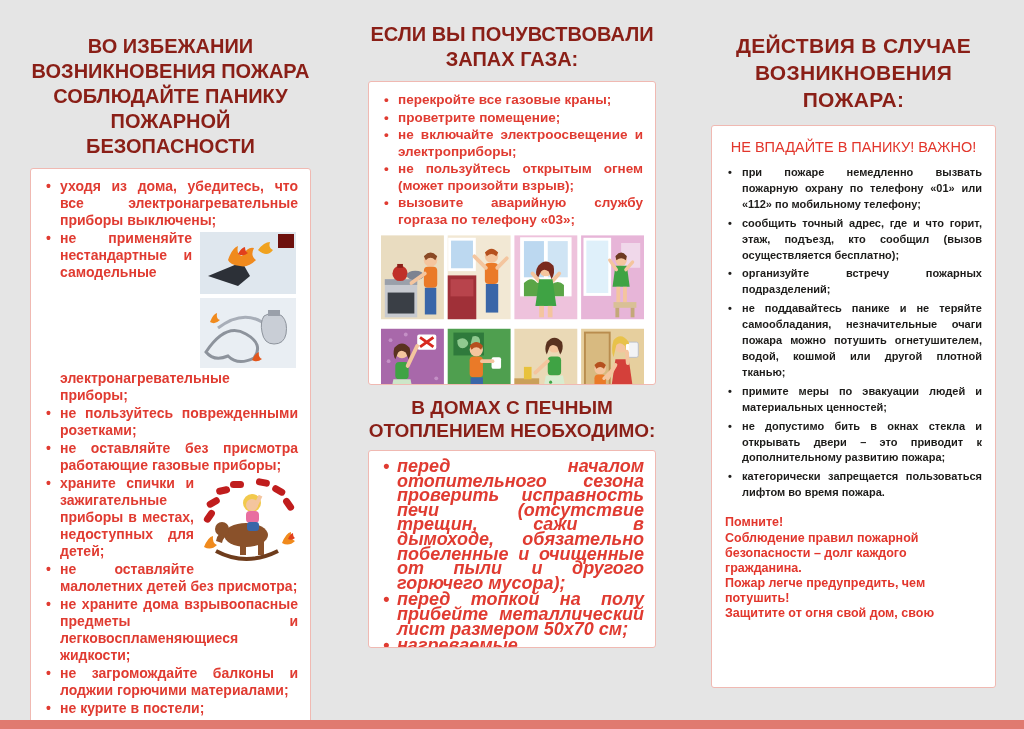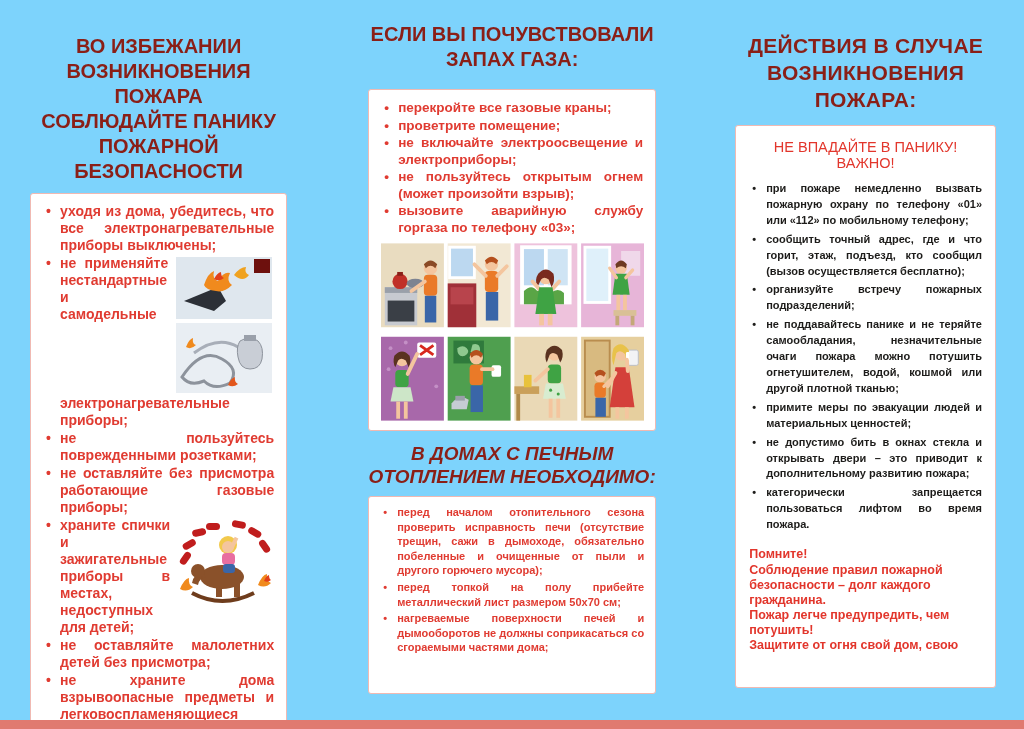--- a/index.html
+++ b/index.html
@@ -1,37 +1,37 @@
 <!DOCTYPE html>
 <html><head>
 <meta charset="utf-8">
 <style>
   html,body{margin:0;padding:0;}
   body{font-family:"Liberation Sans", sans-serif; -webkit-font-smoothing:antialiased;}
-  .poster{position:relative;width:1024px;height:729px;background:#7dd3fc;overflow:hidden;display:flex;gap:24px;}
+  .poster{position:relative;width:1024px;height:729px;background:#e5e5e5;overflow:hidden;display:flex;}
   .edge-bottom{position:absolute;left:0;bottom:0;width:100%;height:9px;background:#e07a70;}
   .col{position:relative;box-sizing:border-box;}
   .col1{width:341px;padding:0 30px;}
   .col2{width:342px;padding:0 27px;}
   .col3{width:341px;padding:0 28px;}
   .panel-title{font-weight:bold;text-align:center;color:#8a1f17;}
   .t1{margin-top:34px;font-size:20px;line-height:25px;}
   .t2{margin-top:22px;font-size:20px;line-height:25px;}
-  .t2b{margin-top:11px;font-size:19px;line-height:23px;font-style:italic;}
+  .t2b{margin-top:11px;font-size:19px;line-height:23px;}
   .t3{margin-top:32px;font-size:21px;line-height:27px;letter-spacing:.3px;}
   .card{background:#ffffff;border:1px solid #f0b9b2;border-radius:3px;box-sizing:border-box;}
   .card1{margin-top:9px;padding:9px 12px 6px 12px;height:577px;overflow:hidden;}
-  .card2a{margin-top:17px;padding:10px 12px 8px 12px;height:342px;overflow:hidden;}
+  .card2a{margin-top:9px;padding:10px 12px 8px 12px;height:304px;overflow:hidden;}
   .card2b{margin-top:8px;padding:8px 11px 6px 11px;height:198px;overflow:hidden;}
   .card3{margin-top:12px;padding:11px 13px 8px 13px;height:563px;overflow:hidden;}
   .rule{position:relative;margin:0 0 1px 0;padding-left:17px;color:#e03b31;font-weight:bold;
         font-size:14px;line-height:17px;text-align:justify;}
   .rule::before{content:"•";position:absolute;left:3px;top:0;color:#e03b31;}
   .card2a .rule{font-size:13.5px;line-height:16.5px;}
-  .card2b .rule{font-size:11px;line-height:14.6px;margin-bottom:2px;}
+  .card2b .rule{font-size:18px;line-height:14.6px;margin-bottom:2px;font-style:italic;}
   .card3 .rule{color:#1d1c1a;font-size:11px;line-height:15.9px;margin-bottom:3px;}
   .card3 .rule::before{color:#1d1c1a;}
   .warning{color:#e2362c;font-weight:normal;font-size:14.5px;text-align:center;margin:2px 0 10px 0;}
   .reminder{color:#e2362c;font-weight:bold;font-size:12.5px;line-height:15px;margin-top:14px;}
   .reminder .rh{margin-bottom:1px;}
   .fl-r{float:right;margin:2px 0 2px 6px;}
   .clear{clear:both;}
   .scenes{display:block;margin-top:7px;}
   svg{display:block;}
 </style>

